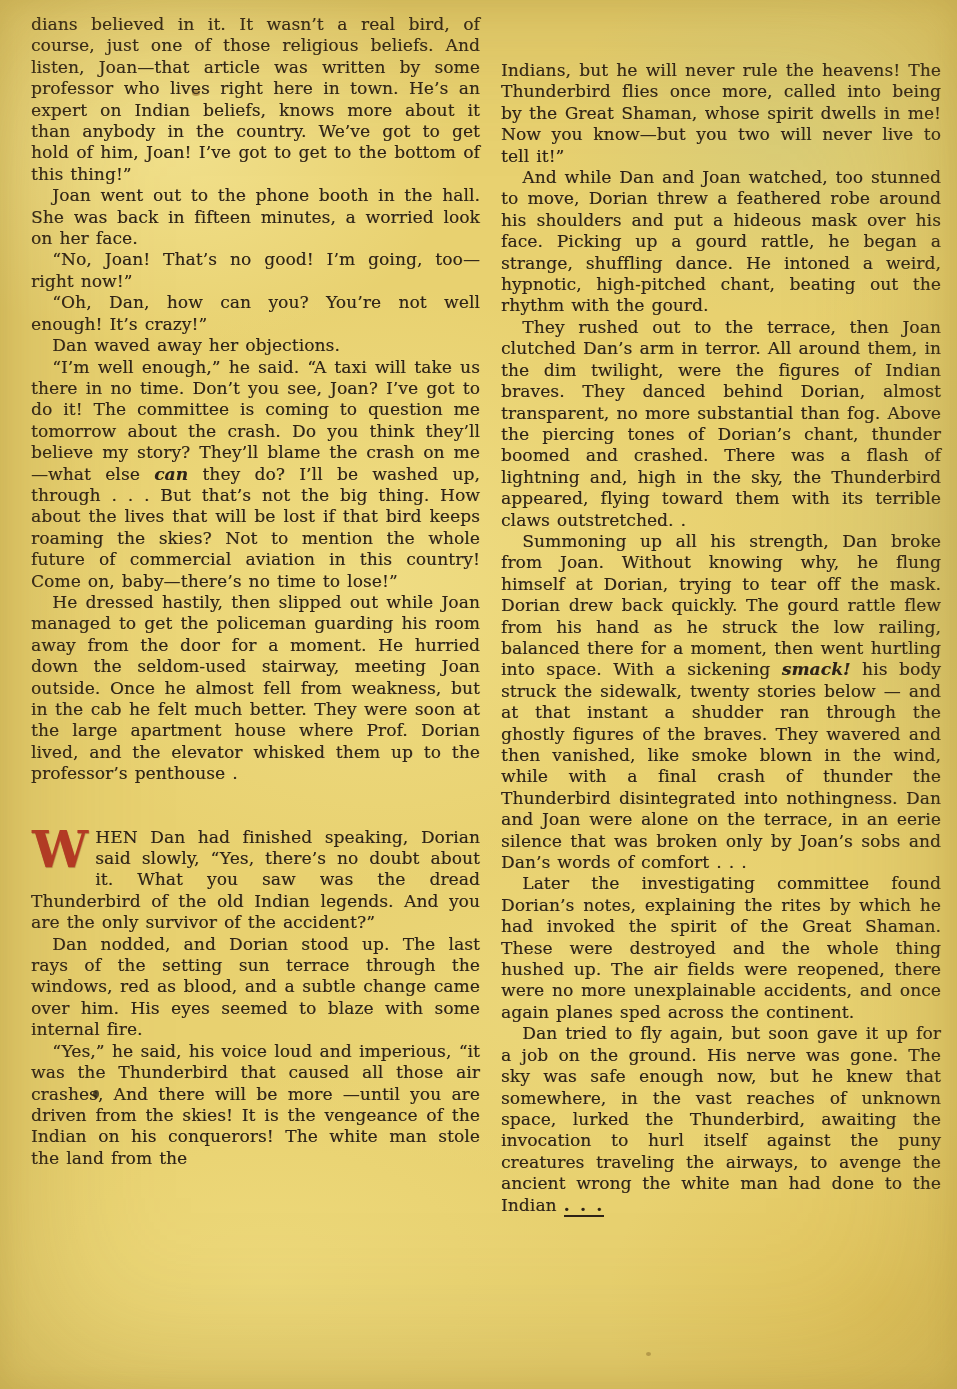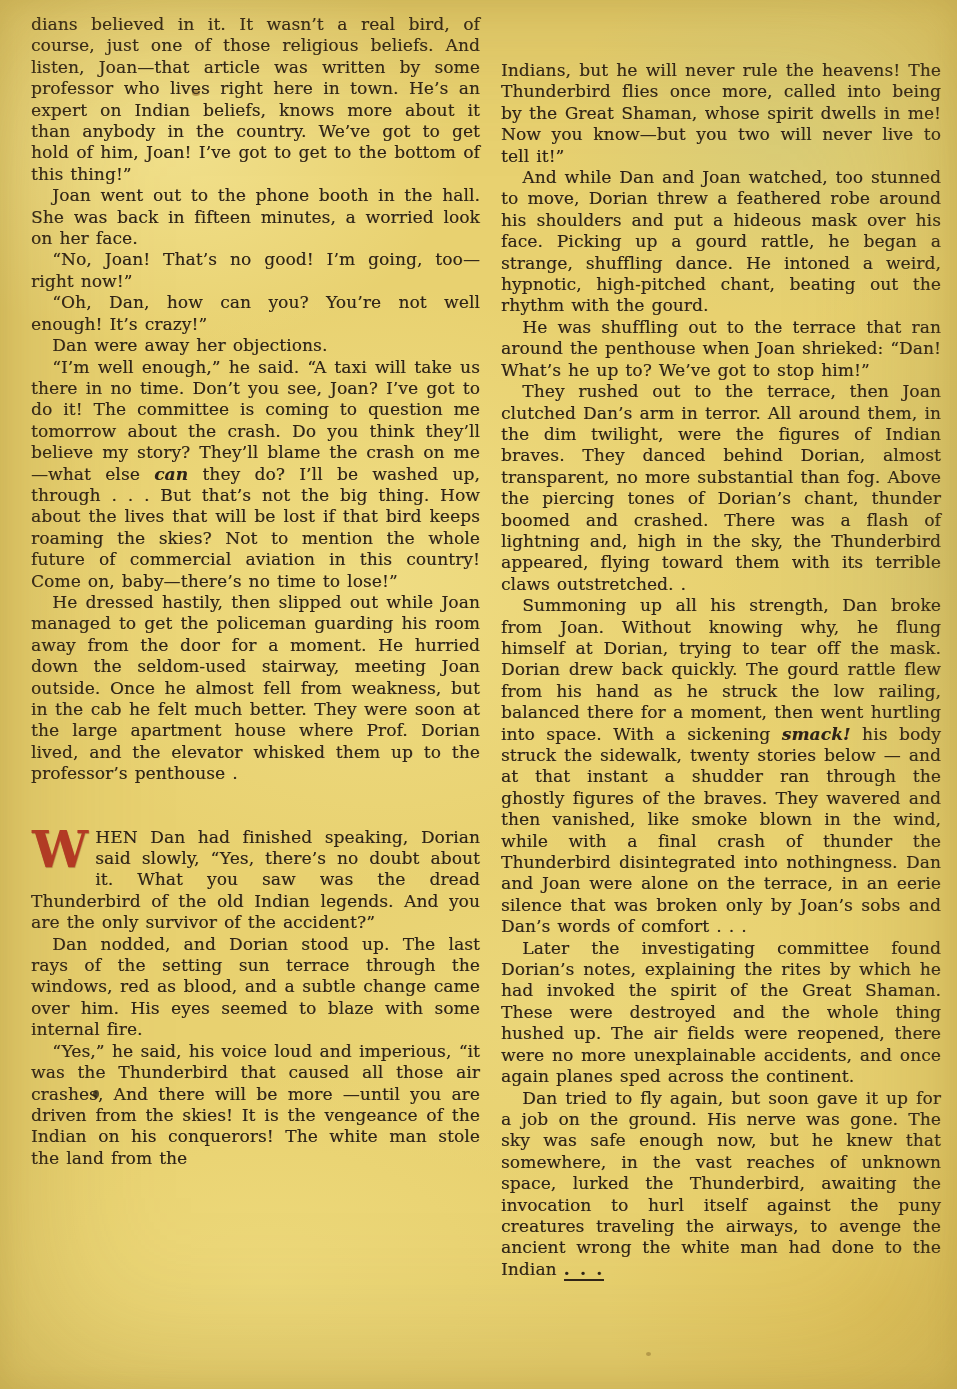--- a/index.html
+++ b/index.html
@@ -82,30 +82,29 @@
 <div class="page">
   <div class="speck speck-1"></div>
   <div class="speck speck-2"></div>
   <div class="speck speck-3"></div>
   <div class="columns">
     <div class="col col-left">
         <p class="para no-indent">dians believed in it. It wasn’t a real bird, of course, just one of those religious beliefs. And listen, Joan—that article was written by some professor who lives right here in town. He’s an expert on Indian beliefs, knows more about it than anybody in the country. We’ve got to get hold of him, Joan! I’ve got to get to the bottom of this thing!”</p>
         <p class="para">Joan went out to the phone booth in the hall. She was back in fifteen minutes, a worried look on her face.</p>
         <p class="para">“No, Joan! That’s no good! I’m going, too—right now!”</p>
         <p class="para">“Oh, Dan, how can you? You’re not well enough! It’s crazy!”</p>
-        <p class="para">Dan were away her objections.</p>
+        <p class="para">Dan waved away her objections.</p>
         <p class="para">“I’m well enough,” he said. “A taxi will take us there in no time. Don’t you see, Joan? I’ve got to do it! The committee is coming to question me tomorrow about the crash. Do you think they’ll believe my story? They’ll blame the crash on me—what else <em>can</em> they do? I’ll be washed up, through . . . But that’s not the big thing. How about the lives that will be lost if that bird keeps roaming the skies? Not to mention the whole future of commercial aviation in this country! Come on, baby—there’s no time to lose!”</p>
         <p class="para">He dressed hastily, then slipped out while Joan managed to get the policeman guarding his room away from the door for a moment. He hurried down the seldom-used stairway, meeting Joan outside. Once he almost fell from weakness, but in the cab he felt much better. They were soon at the large apartment house where Prof. Dorian lived, and the elevator whisked them up to the professor’s penthouse .</p>
         <p class="para no-indent section-break"><span class="drop-cap">W</span>HEN Dan had finished speaking, Dorian said slowly, “Yes, there’s no doubt about it. What you saw was the dread Thunderbird of the old Indian legends. And you are the only survivor of the accident?”</p>
         <p class="para">Dan nodded, and Dorian stood up. The last rays of the setting sun terrace through the windows, red as blood, and a subtle change came over him. His eyes seemed to blaze with some internal fire.</p>
         <p class="para">“Yes,” he said, his voice loud and imperious, “it was the Thunderbird that caused all those air crashes, And there will be more —until you are driven from the skies! It is the vengeance of the Indian on his conquerors! The white man stole the land from the</p>
       </div>
     <div class="col col-right">
         <p class="para no-indent">Indians, but he will never rule the heavens! The Thunderbird flies once more, called into being by the Great Shaman, whose spirit dwells in me! Now you know—but you two will never live to tell it!”</p>
         <p class="para">And while Dan and Joan watched, too stunned to move, Dorian threw a feathered robe around his shoulders and put a hideous mask over his face. Picking up a gourd rattle, he began a strange, shuffling dance. He intoned a weird, hypnotic, high-pitched chant, beating out the rhythm with the gourd.</p>
-        <p class="para">He was shuffling out to the terrace that ran around the penthouse when Joan shrieked: “Dan! What’s he up to? We’ve got to stop him!”</p>
         <p class="para">They rushed out to the terrace, then Joan clutched Dan’s arm in terror. All around them, in the dim twilight, were the figures of Indian braves. They danced behind Dorian, almost transparent, no more substantial than fog. Above the piercing tones of Dorian’s chant, thunder boomed and crashed. There was a flash of lightning and, high in the sky, the Thunderbird appeared, flying toward them with its terrible claws outstretched. .</p>
         <p class="para">Summoning up all his strength, Dan broke from Joan. Without knowing why, he flung himself at Dorian, trying to tear off the mask. Dorian drew back quickly. The gourd rattle flew from his hand as he struck the low railing, balanced there for a moment, then went hurtling into space. With a sickening <em>smack!</em> his body struck the sidewalk, twenty stories below — and at that instant a shudder ran through the ghostly figures of the braves. They wavered and then vanished, like smoke blown in the wind, while with a final crash of thunder the Thunderbird disintegrated into nothingness. Dan and Joan were alone on the terrace, in an eerie silence that was broken only by Joan’s sobs and Dan’s words of comfort . . .</p>
         <p class="para">Later the investigating committee found Dorian’s notes, explaining the rites by which he had invoked the spirit of the Great Shaman. These were destroyed and the whole thing hushed up. The air fields were reopened, there were no more unexplainable accidents, and once again planes sped across the continent.</p>
         <p class="para">Dan tried to fly again, but soon gave it up for a job on the ground. His nerve was gone. The sky was safe enough now, but he knew that somewhere, in the vast reaches of unknown space, lurked the Thunderbird, awaiting the invocation to hurl itself against the puny creatures traveling the airways, to avenge the ancient wrong the white man had done to the Indian <span class="bold-underline">. . .</span></p>
       </div>
   </div>
 </div>
 
 </body></html>

